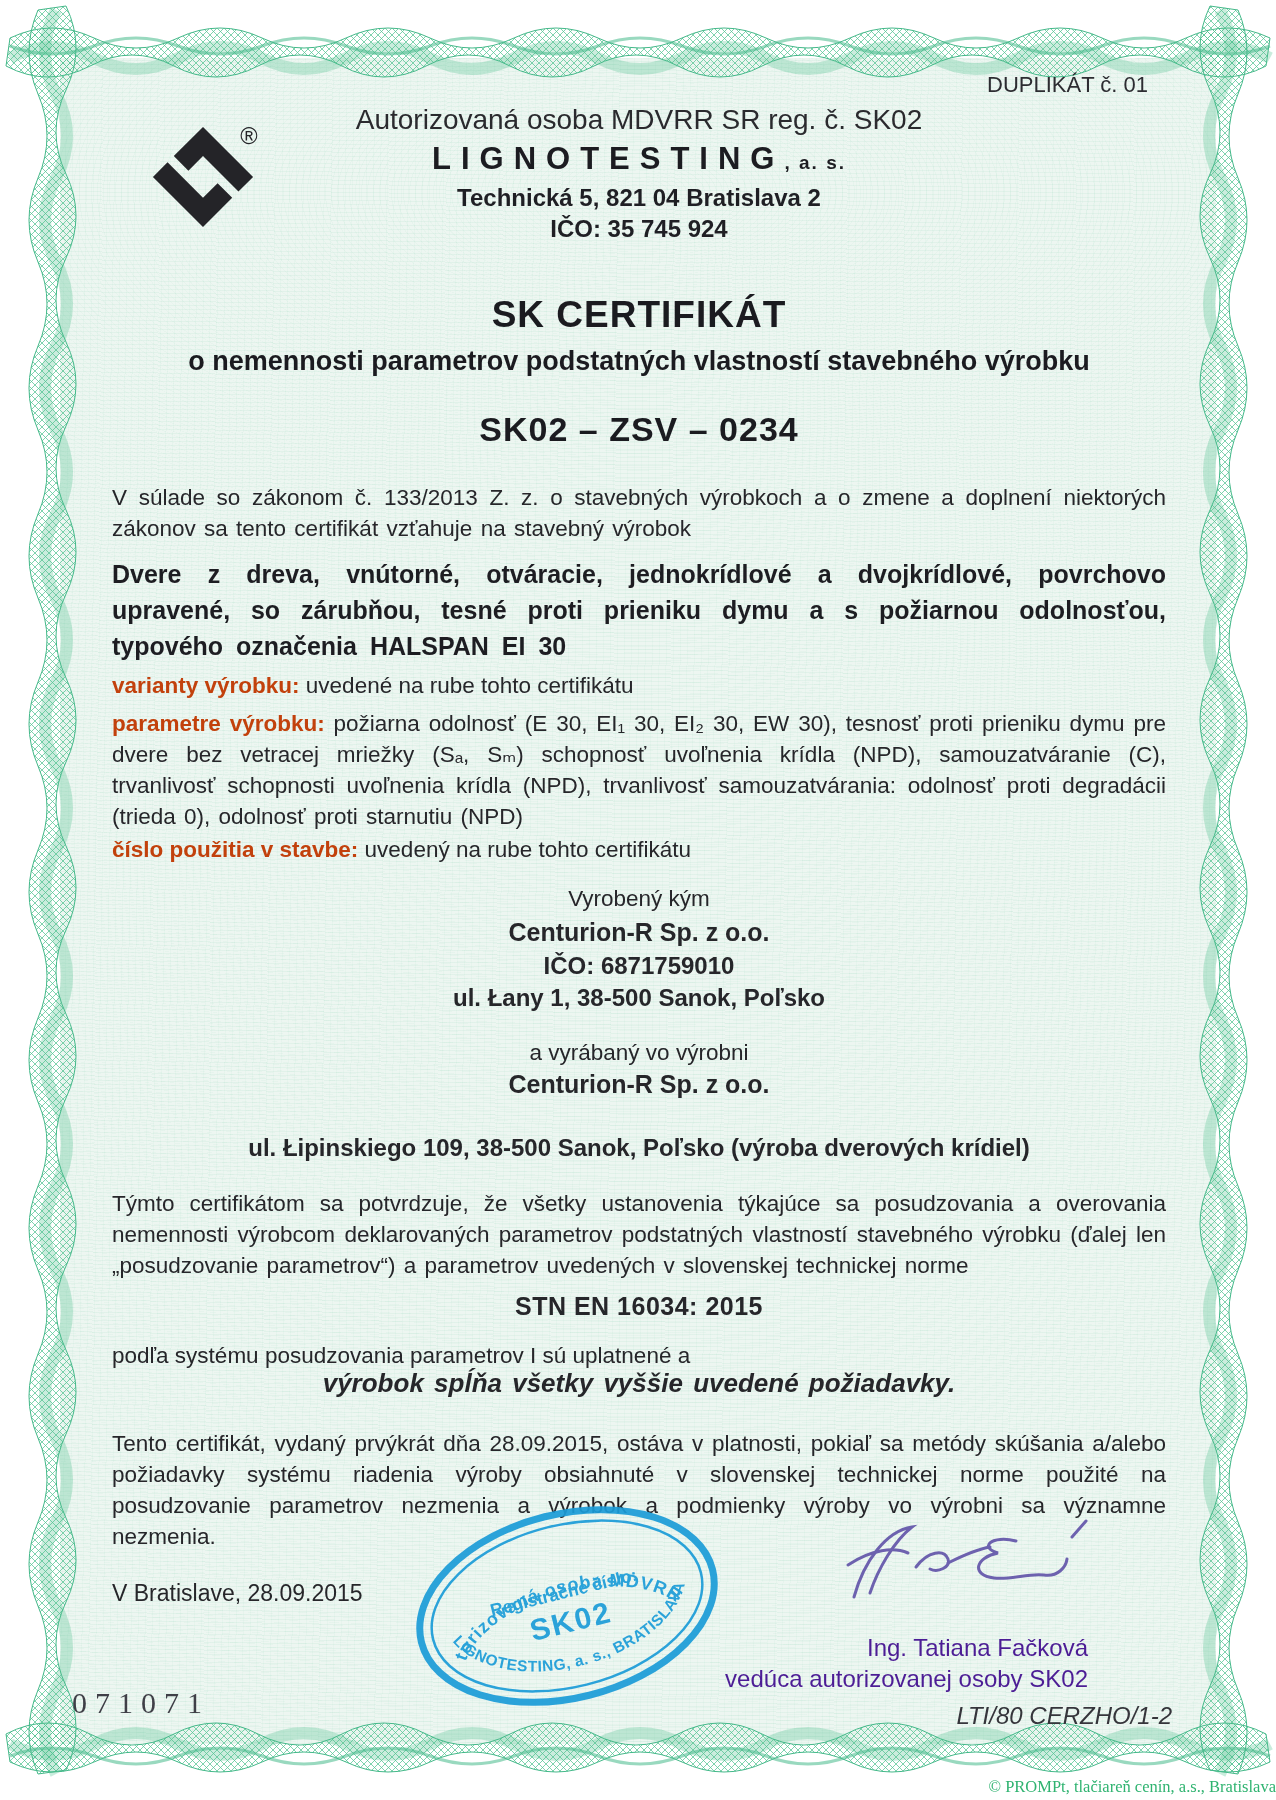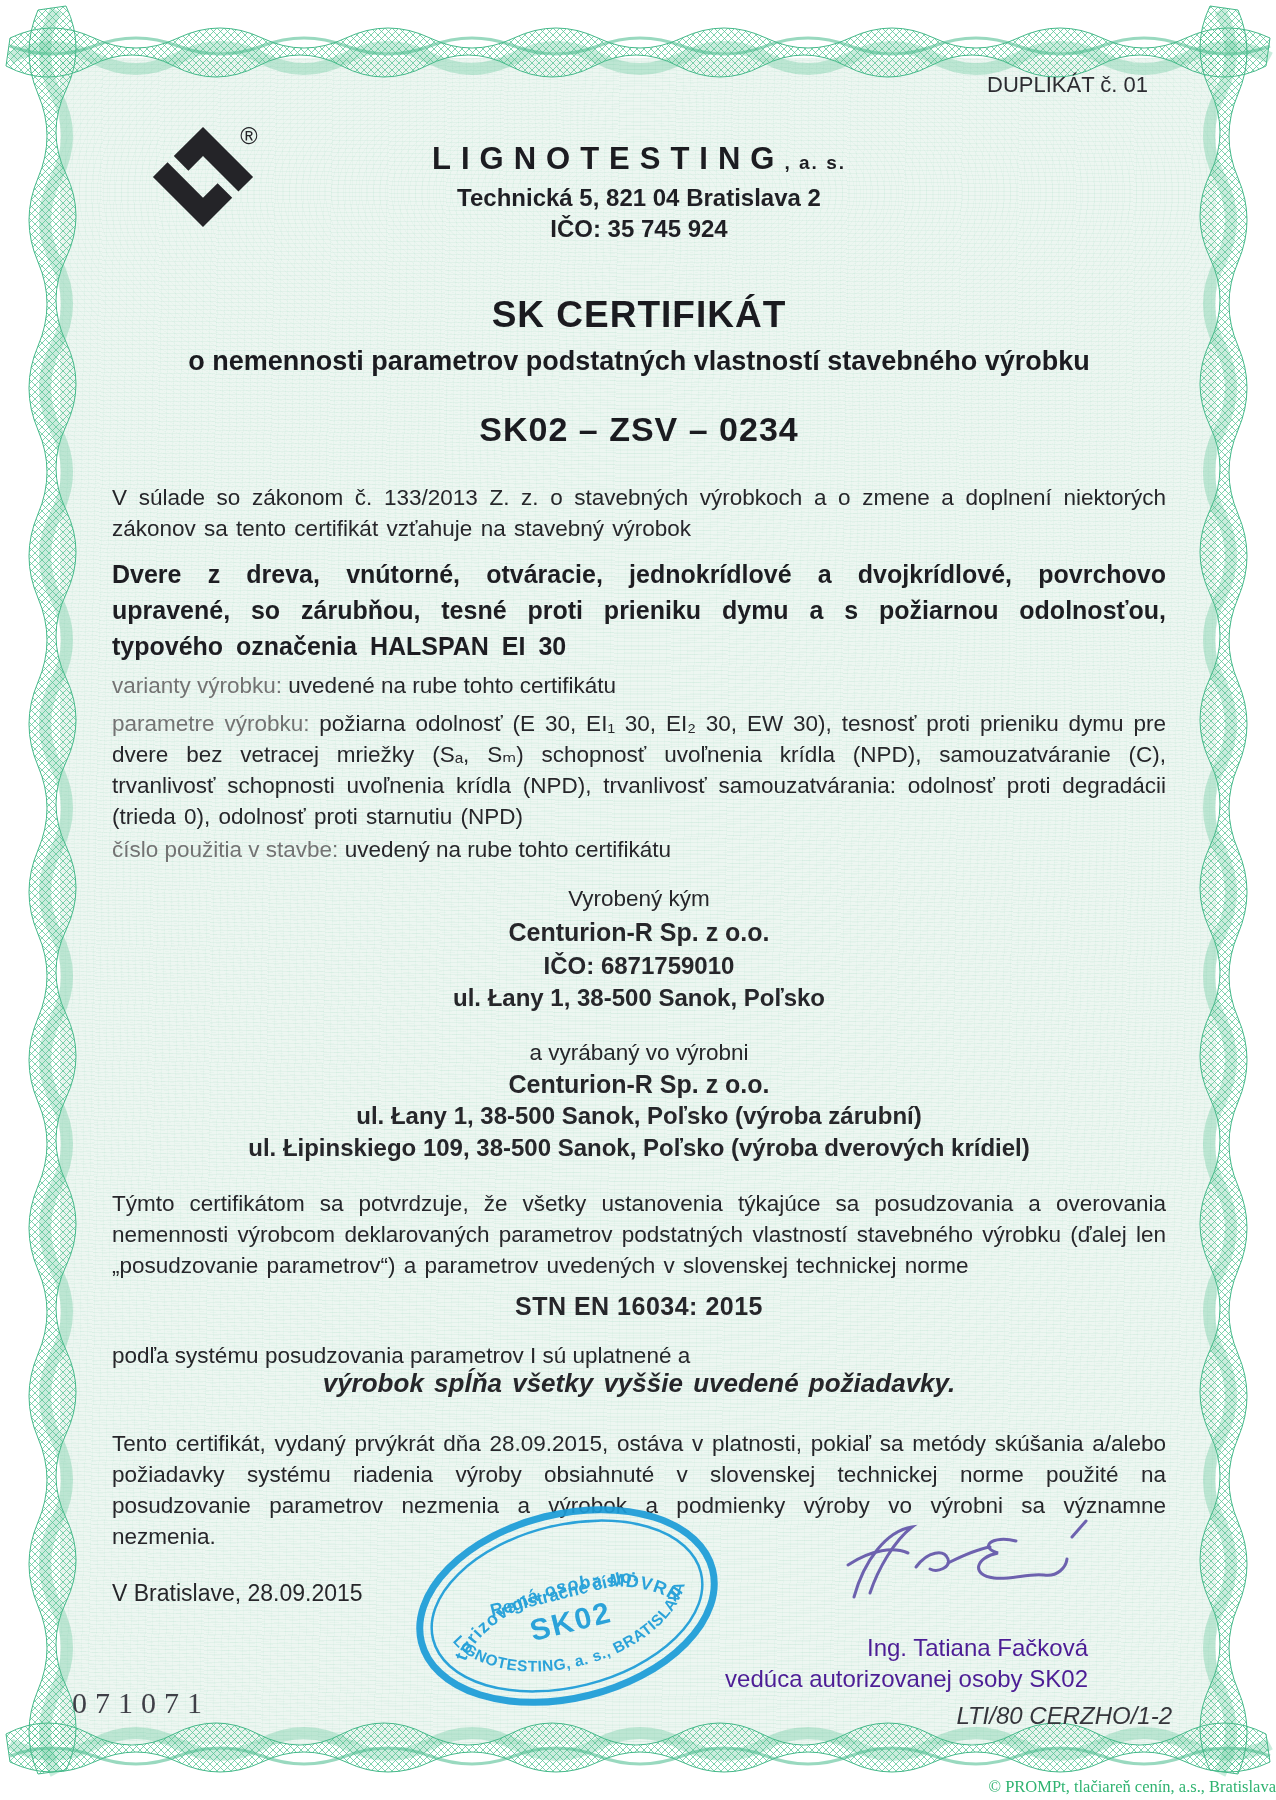--- a/index.html
+++ b/index.html
@@ -35,21 +35,21 @@
   .hico{top:215px;font-size:24px;font-weight:bold;color:#1f1f24;}
   .logo-box{position:absolute;left:32px;top:116px;width:118px;height:118px;}
   .t-main{top:294px;font-size:37px;font-weight:bold;letter-spacing:1px;color:#1b1b20;}
   .t-sub{top:346px;font-size:27px;font-weight:bold;color:#1b1b20;}
   .t-num{top:410px;font-size:34px;font-weight:bold;letter-spacing:1px;color:#1b1b20;}
   .legal{top:482px;}
   .product{top:556px;font-size:25px;line-height:36px;font-weight:bold;color:#1d1d22;word-spacing:6px;}
   .variants{top:670px;}
   .params{top:708px;}
   .purpose{top:834px;}
-  .lbl{font-weight:normal;color:#737373;}
+  .lbl{font-weight:bold;color:#c2410c;}
   .mfg1{top:886px;font-size:22.5px;}
   .mfg-name{top:918px;font-size:25px;font-weight:bold;}
   .mfg-ico{top:952px;font-size:24px;font-weight:bold;}
   .mfg-addr{top:984px;font-size:24px;font-weight:bold;}
   .fct1{top:1040px;font-size:22.5px;}
   .fct-name{top:1070px;font-size:25px;font-weight:bold;}
   .fct-a1{top:1102px;font-size:24px;font-weight:bold;}
   .fct-a2{top:1134px;font-size:24px;font-weight:bold;}
   .tymto{top:1188px;}
   .stn{top:1292px;font-size:25px;font-weight:bold;letter-spacing:0.5px;}
@@ -99,20 +99,21 @@
 
     <div class="logo-box">
       <svg width="118" height="118" viewBox="0 0 120 120">
         <g transform="rotate(45 60 62)" fill="#242428">
           <path d="M24 26 H96 V47 H45 V68 H24 Z"></path>
           <path d="M96 98 H24 V77 H75 V56 H96 Z"></path>
         </g>
         <text x="98" y="28" font-size="24" fill="#242428">®</text>
       </svg>
     </div>
+    <div class="abs center hline1">Autorizovaná osoba MDVRR SR reg. č. SK02</div>
     <div class="abs center ligno">
       <span class="main">LIGNOTESTING</span><span class="suffix">, a. s.</span>
     </div>
     <div class="abs center haddr">Technická 5, 821 04 Bratislava 2</div>
     <div class="abs center hico">IČO: 35 745 924</div>
 
     <div class="abs center t-sub">o nemennosti parametrov podstatných vlastností stavebného výrobku</div>
     <div class="abs center t-main">SK CERTIFIKÁT</div>
     <div class="abs center t-num">SK02 – ZSV – 0234</div>
 
@@ -131,21 +132,20 @@
       <span>uvedený na rube tohto certifikátu</span>
     </div>
 
     <div class="abs center mfg1">Vyrobený kým</div>
     <div class="abs center mfg-name">Centurion-R Sp. z o.o.</div>
     <div class="abs center mfg-ico">IČO: 6871759010</div>
     <div class="abs center mfg-addr">ul. Łany 1, 38-500 Sanok, Poľsko</div>
 
     <div class="abs center fct1">a vyrábaný vo výrobni</div>
     <div class="abs center fct-name">Centurion-R Sp. z o.o.</div>
-    <div class="abs center fct-a1">ul. Łany 1, 38-500 Sanok, Poľsko (výroba zárubní)</div>
     <div class="abs center fct-a2">ul. Łipinskiego 109, 38-500 Sanok, Poľsko (výroba dverových krídiel)</div>
 
     <div class="abs just body-text tymto">Týmto certifikátom sa potvrdzuje, že všetky ustanovenia týkajúce sa posudzovania a overovania nemennosti výrobcom deklarovaných parametrov podstatných vlastností stavebného výrobku (ďalej len „posudzovanie parametrov“) a parametrov uvedených v slovenskej technickej norme</div>
     <div class="abs center stn">STN EN 16034: 2015</div>
     <div class="abs body-text podla">podľa systému posudzovania parametrov I sú uplatnené a</div>
     <div class="abs center concl">výrobok spĺňa všetky vyššie uvedené požiadavky.</div>
     <div class="abs just body-text tento">Tento certifikát, vydaný prvýkrát dňa 28.09.2015, ostáva v platnosti, pokiaľ sa metódy skúšania a/alebo požiadavky systému riadenia výroby obsiahnuté v slovenskej technickej norme použité na posudzovanie parametrov nezmenia a výrobok a podmienky výroby vo výrobni sa významne nezmenia.</div>
 
     <div class="pdate">V Bratislave, 28.09.2015</div>
 

